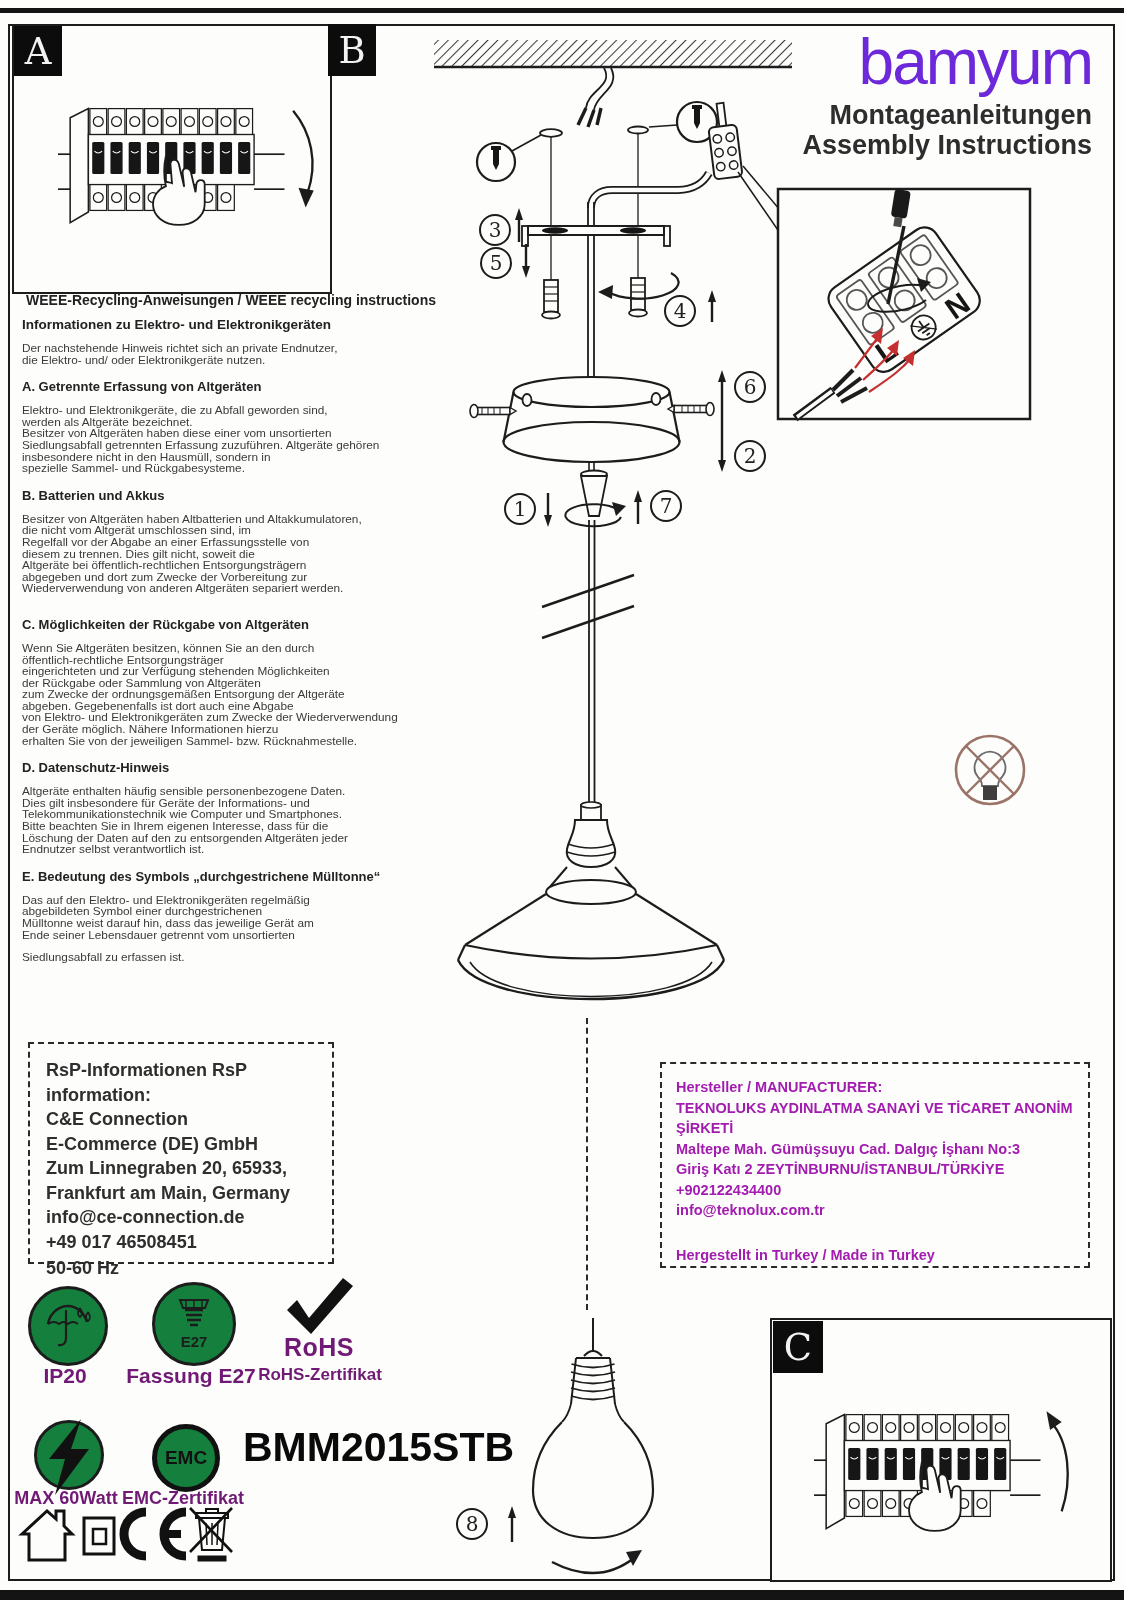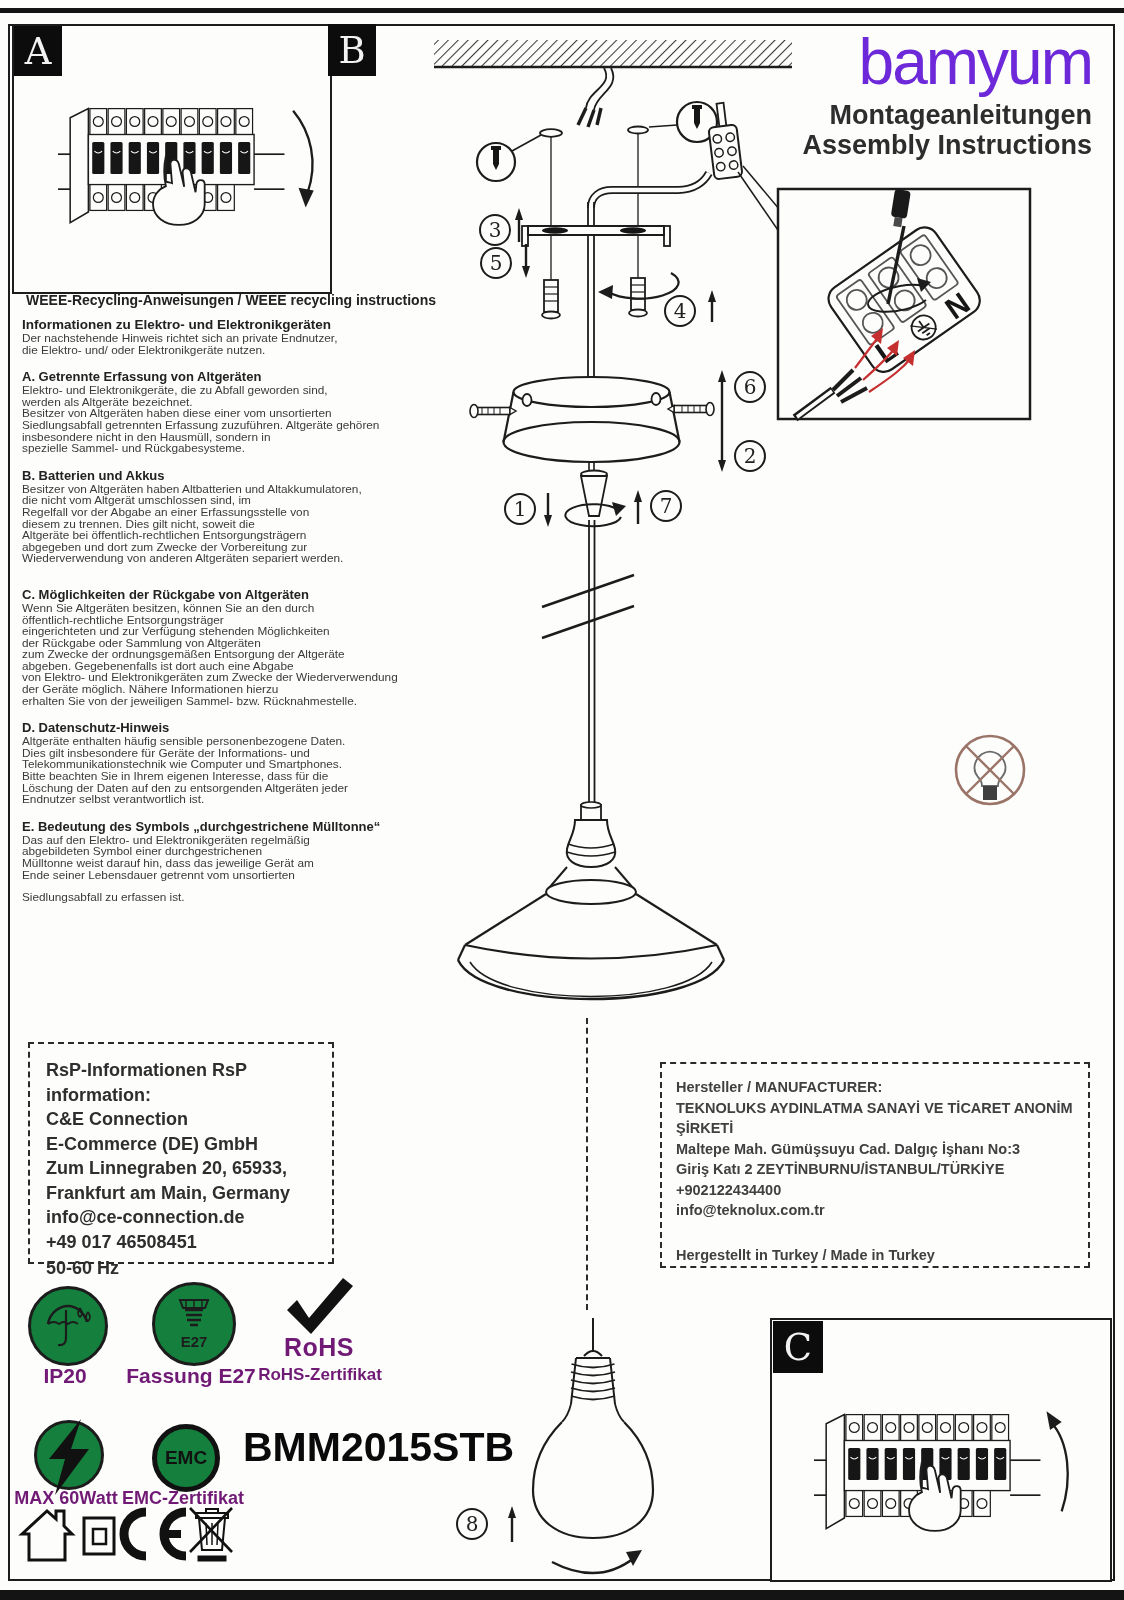--- a/index.html
+++ b/index.html
@@ -13,29 +13,29 @@
              display:flex;align-items:center;justify-content:center;font-size:37px;font-weight:400;}
   
   #header{right:32px;top:30px;text-align:right;}
   #brand{font-size:64px;font-weight:normal;letter-spacing:-2px;line-height:64px;color:#6d28d9;}
   .htitle{font-size:27px;font-weight:bold;color:#2d2d2d;line-height:30px;}
   
   #weee{left:22px;top:292px;width:414px;color:#333;}
   .w-title{font-size:14px;font-weight:bold;color:#222;text-align:right;}
   .w-sub{font-size:13.5px;font-weight:bold;color:#222;margin-top:9px;}
   .w-head{font-size:13px;font-weight:bold;color:#222;margin-top:13px;}
-  .w-body{font-size:11.8px;line-height:11.6px;margin-top:1px;white-space:pre-line;color:#3a3a3a;}
+  .w-body{font-size:11.8px;line-height:11.6px;margin-top:11px;white-space:pre-line;color:#3a3a3a;}
   
   .dashed{border:2.5px dashed #2a2a2a;background:transparent;}
   #bulbbox{left:755px;top:706px;width:280px;height:99px;}
   .bulb-line{font-size:22px;color:#242424;font-weight:bold;line-height:30px;}
   #rsp{left:28px;top:1042px;width:306px;height:222px;padding:14px 0 0 16px;box-sizing:border-box;}
   .rsp-line{font-size:18px;font-weight:bold;color:#2e2e2e;line-height:24.5px;}
   #manu{left:660px;top:1062px;width:430px;height:206px;padding:13px 0 0 14px;box-sizing:border-box;}
-  .manu-line{font-size:14.5px;font-weight:bold;color:#404040;line-height:20.5px;}
+  .manu-line{font-size:14.5px;font-weight:bold;color:#a21caf;line-height:20.5px;}
   .gap-top{margin-top:24px;}
   .gap-top2{margin-top:2px;}
   
   .circ{border-radius:50%;background:#15803d;display:flex;align-items:center;justify-content:center;}
   .badge-label{font-weight:bold;color:#701a75;text-align:center;}
   #model{left:243px;top:1424px;font-size:41px;font-weight:bold;color:#0a0a0a;letter-spacing:0px;}
   .dashline{border-left:2.5px dashed #2a2a2a;}
   svg text.stepnum{font-family:"DejaVu Serif",serif;font-size:20px;fill:#222;}
   svg text.biglabel{font-family:"Liberation Sans",sans-serif;font-weight:bold;fill:#161616;}
 </style>

